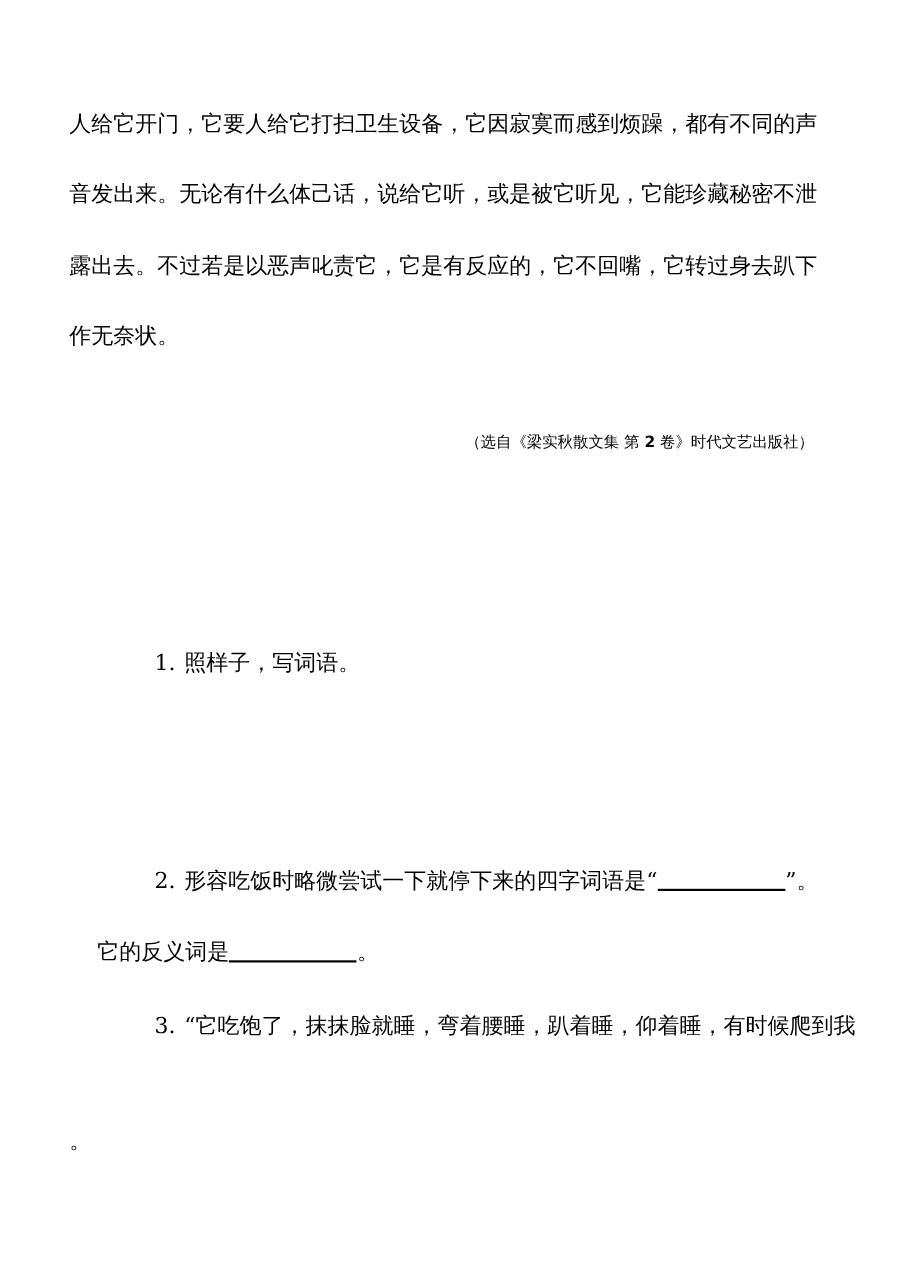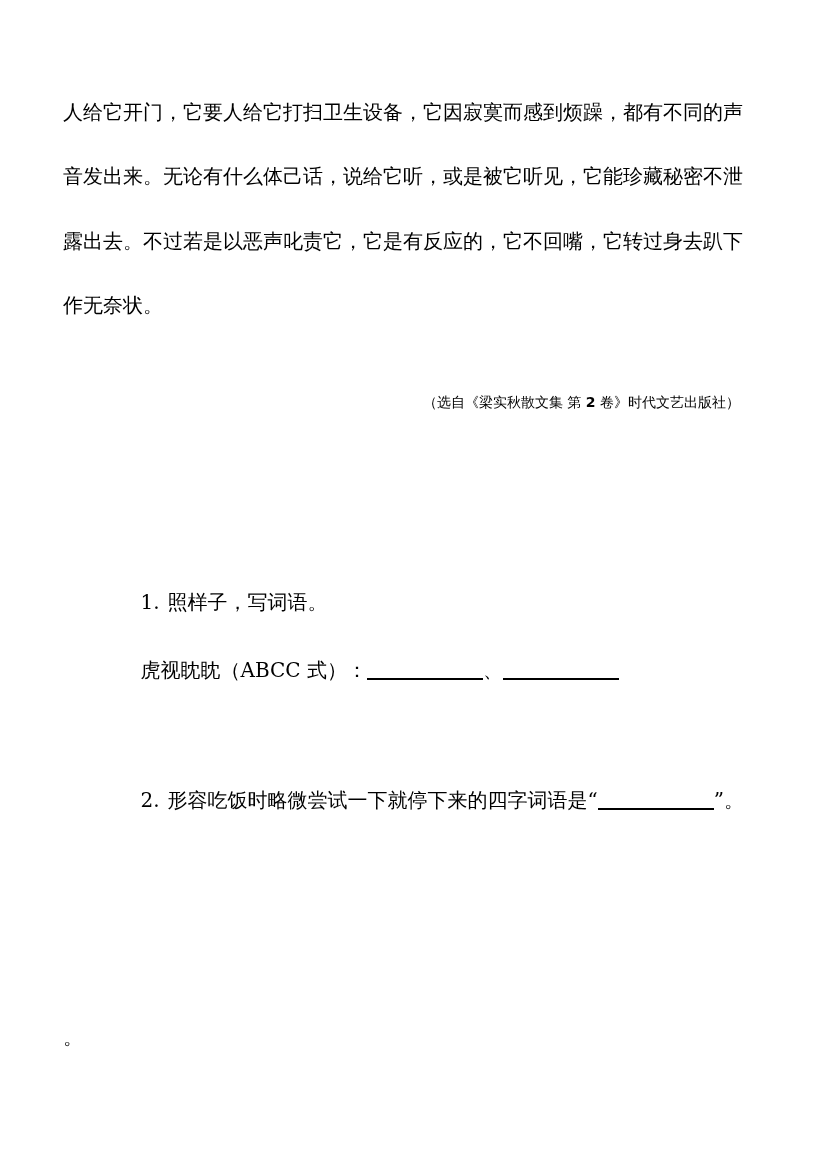--- a/index.html
+++ b/index.html
@@ -68,27 +68,30 @@
   <div class="line sans" style="top:290px; left:63px;">作无奈状。</div>
 
   <div class="attribution sans">
     <span>（选自《梁实秋散文集 第 </span><span class="vol-num">2</span><span> 卷》时代文艺出版社）</span>
   </div>
 
   <div class="line serif" style="top:557px; left:115px;text-align:right;">
     <span class="num">1.</span><span>照样子，写词语。</span>
   </div>
 
-  <div class="line serif" style="top:625px; left:115px;">
-    <span>虎视眈眈（ABCC 式）：</span><span class="blank"></span><span>、</span><span class="blank"></span>
-  </div>
 
 
   <div class="line serif" style="top:755px; left:115px;">
     <span class="num">2.</span><span>形容吃饭时略微尝试一下就停下来的四字词语是“</span><span class="blank"></span><span>”。</span>
   </div>
 
+  <div class="line serif" style="top:820px; left:63px;">
+    <span>它的反义词是</span><span class="blank"></span><span>。</span>
+  </div>
 
+  <div class="line serif" style="top:887px; left:115px;">
+    <span class="num">3.</span><span>“它吃饱了，抹抹脸就睡，弯着腰睡，趴着睡，仰着睡，有时候爬到我</span>
+  </div>
 
 
   <div class="line serif" style="top:1022px; left:63px;">。</div>
 
 </div>
 
 </body></html>

